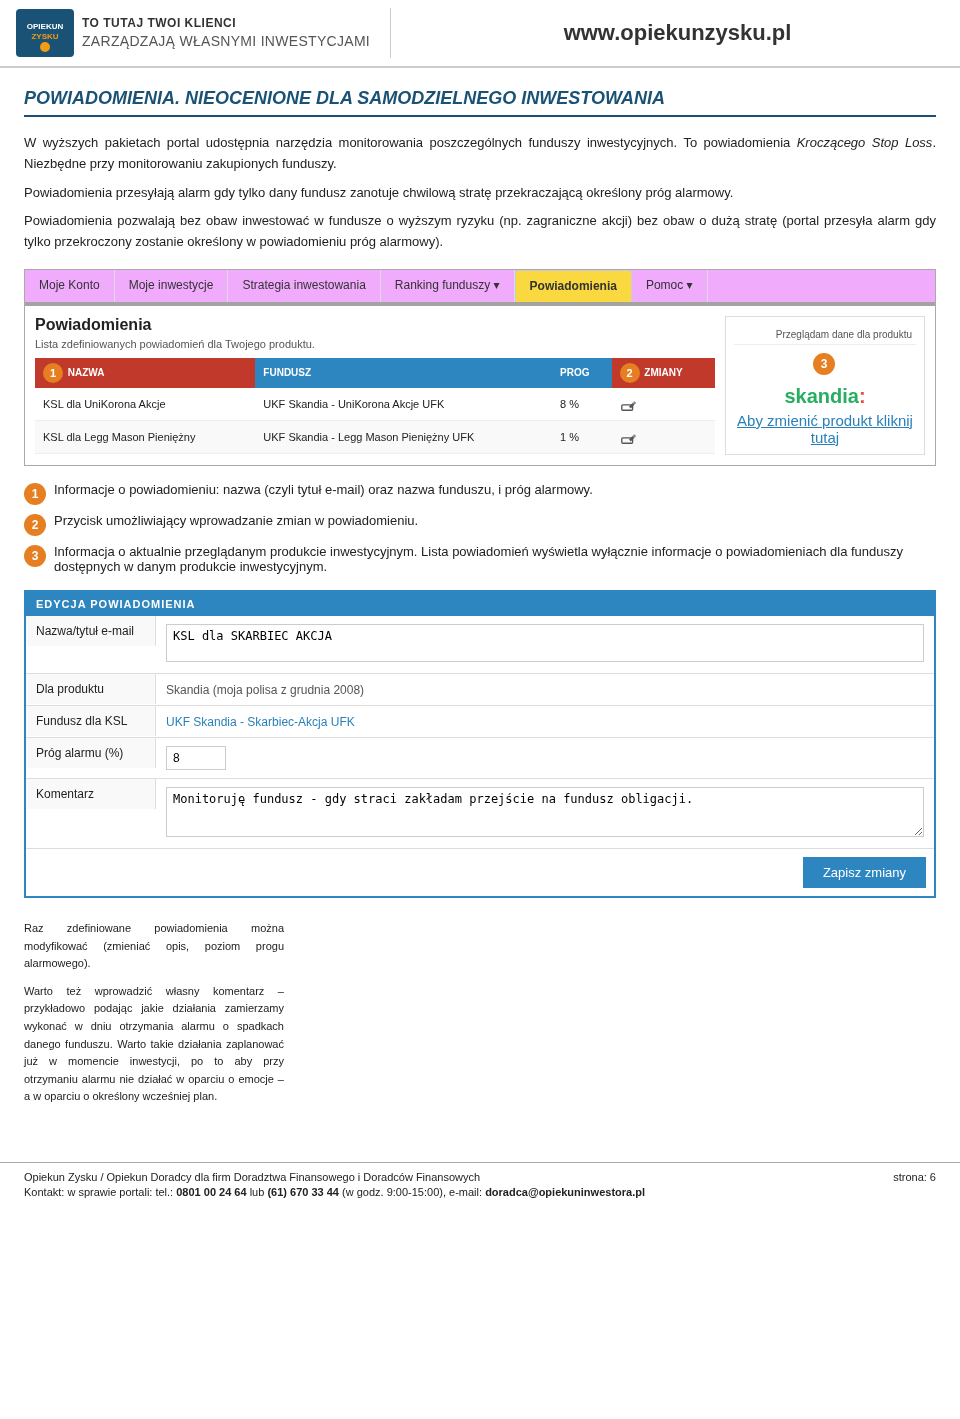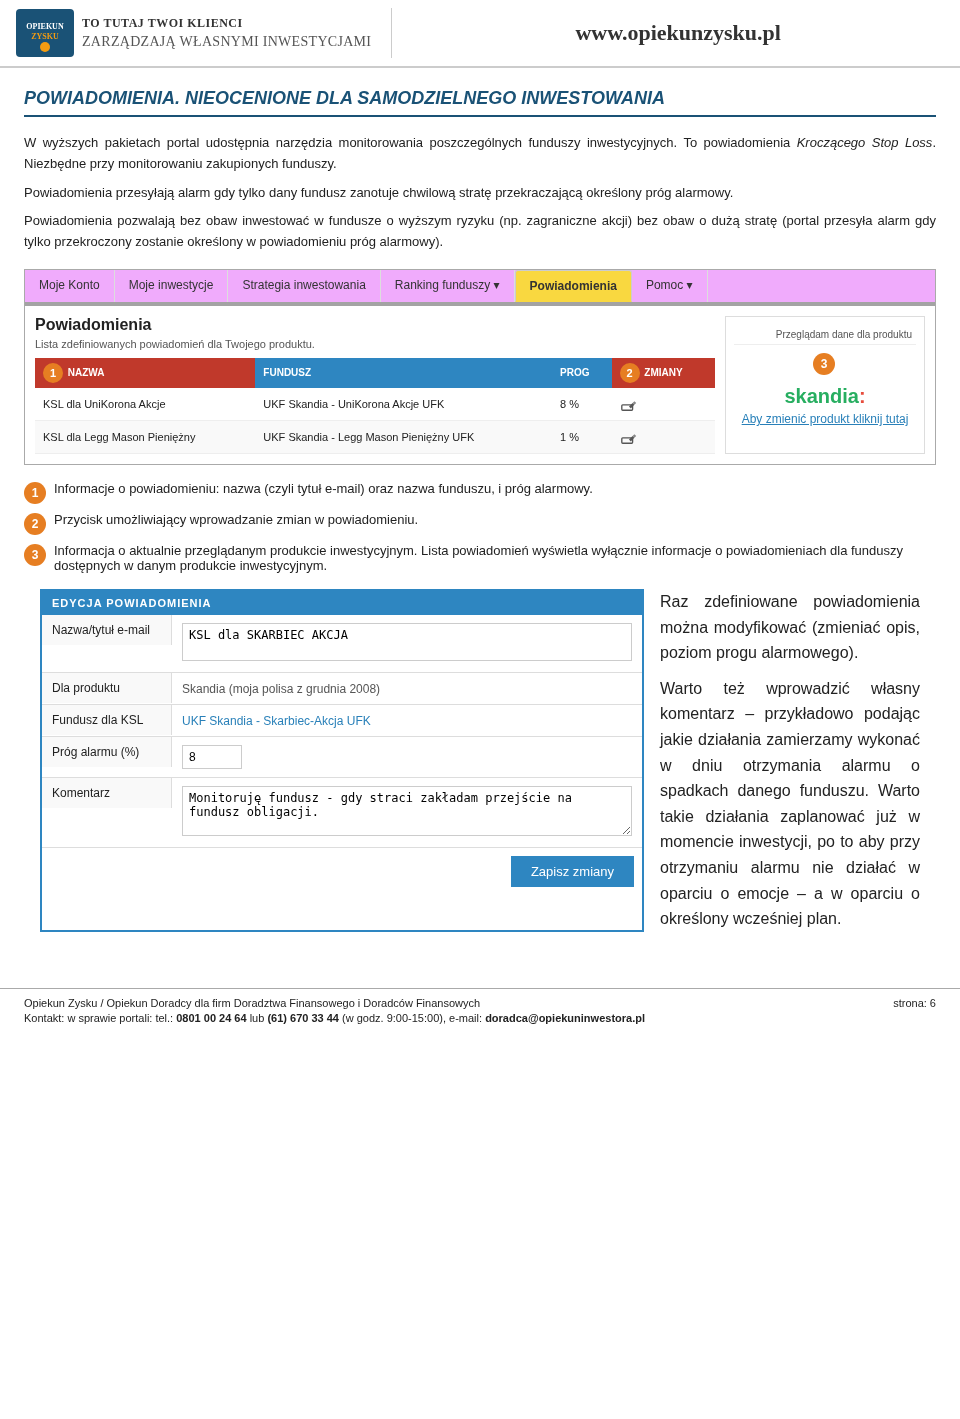--- a/index.html
+++ b/index.html
@@ -1,19 +1,19 @@
 <!DOCTYPE html>
 <html><head>
   <meta charset="utf-8">
   <style>
     * { box-sizing: border-box; margin: 0; padding: 0; }
     body { font-family: Arial, sans-serif; font-size: 13px; color: #222; background: #fff; width: 960px; }
 
     
-    .header { display: flex; align-items: center; border-bottom: 2px solid #ccc; padding: 8px 16px; font-family: Liberation Serif, serif; }
+    .header { display: flex; align-items: center; border-bottom: 2px solid #ccc; padding: 8px 16px; }
     .logo-area { display: flex; align-items: center; gap: 8px; min-width: 220px; }
     .logo-text { font-size: 11px; line-height: 1.4; }
     .logo-text .line1 { font-weight: bold; font-size: 12px; color: #333; text-transform: uppercase; letter-spacing: 0.5px; }
     .logo-text .line2 { font-size: 14px; color: #555; text-transform: uppercase; letter-spacing: 0.3px; }
     .header-divider { border-left: 1px solid #ccc; height: 50px; margin: 0 20px; }
     .website { font-size: 22px; font-weight: bold; color: #333; flex: 1; text-align: center; }
 
     
     .main { padding: 20px 24px; }
 
@@ -52,38 +52,38 @@
     .badge-1 { background: #e67e22; }
     .badge-2 { background: #e67e22; }
     .badge-3 { background: #e67e22; }
 
     
     .legend { margin: 10px 0; }
     .legend-item { display: flex; align-items: flex-start; gap: 8px; margin-bottom: 8px; font-size: 13px; }
     .legend-badge { flex-shrink: 0; margin-top: 1px; }
 
     
-    .edit-section { display: flex; gap: 16px; margin: 16px 16px; }
+    .edit-section { display: flex; gap: 22px; margin: 16px 0; flex-direction: column; }
     .edit-form-container { flex: 1; border: 2px solid #2e86c1; }
     .edit-form-header { background: #2e86c1; color: #fff; padding: 6px 10px; font-size: 11px; font-weight: bold; text-transform: uppercase; letter-spacing: 1px; }
     .edit-form-body { padding: 0; }
     .form-row { display: flex; border-bottom: 1px solid #ddd; align-items: flex-start; }
     .form-label { width: 130px; padding: 8px 10px; font-size: 12px; background: #f9f9f9; border-right: 1px solid #ddd; flex-shrink: 0; }
     .form-field { flex: 1; padding: 8px 10px; }
     .form-input { width: 100%; border: 1px solid #ccc; padding: 4px 6px; font-size: 12px; resize: none; }
     .form-textarea { width: 100%; border: 1px solid #ccc; padding: 4px 6px; font-size: 12px; resize: vertical; height: 50px; }
     .save-btn { background: #2e86c1; color: #fff; border: none; padding: 8px 20px; font-size: 13px; cursor: pointer; float: right; margin: 8px; }
 
     
-    .edit-right-text { width: 260px; font-size: 16px; line-height: 1.6; text-align: justify; }
+    .edit-right-text { width: 260px; font-size: 11px; line-height: 1.6; text-align: justify; }
 
     
     .skandia-logo { color: #27ae60; font-size: 20px; font-weight: bold; margin: 10px 0 4px; }
     .skandia-logo span { color: #e74c3c; }
-    .change-link { font-size: 12px; color: #2980b9; text-decoration: underline; cursor: pointer; }
+    .change-link { font-size: 15px; color: #2980b9; text-decoration: underline; cursor: pointer; }
     .preview-label { font-size: 10px; color: #555; text-align: right; padding: 4px; border-bottom: 1px solid #eee; }
 
     
     .footer { border-top: 1px solid #aaa; padding: 8px 24px; margin-top: 20px; font-size: 11px; }
     .footer-row1 { display: flex; justify-content: space-between; margin-bottom: 3px; }
     .footer-row2 { font-size: 11px; }
 
     
     .clearfix::after { content: ''; display: table; clear: both; }
 

